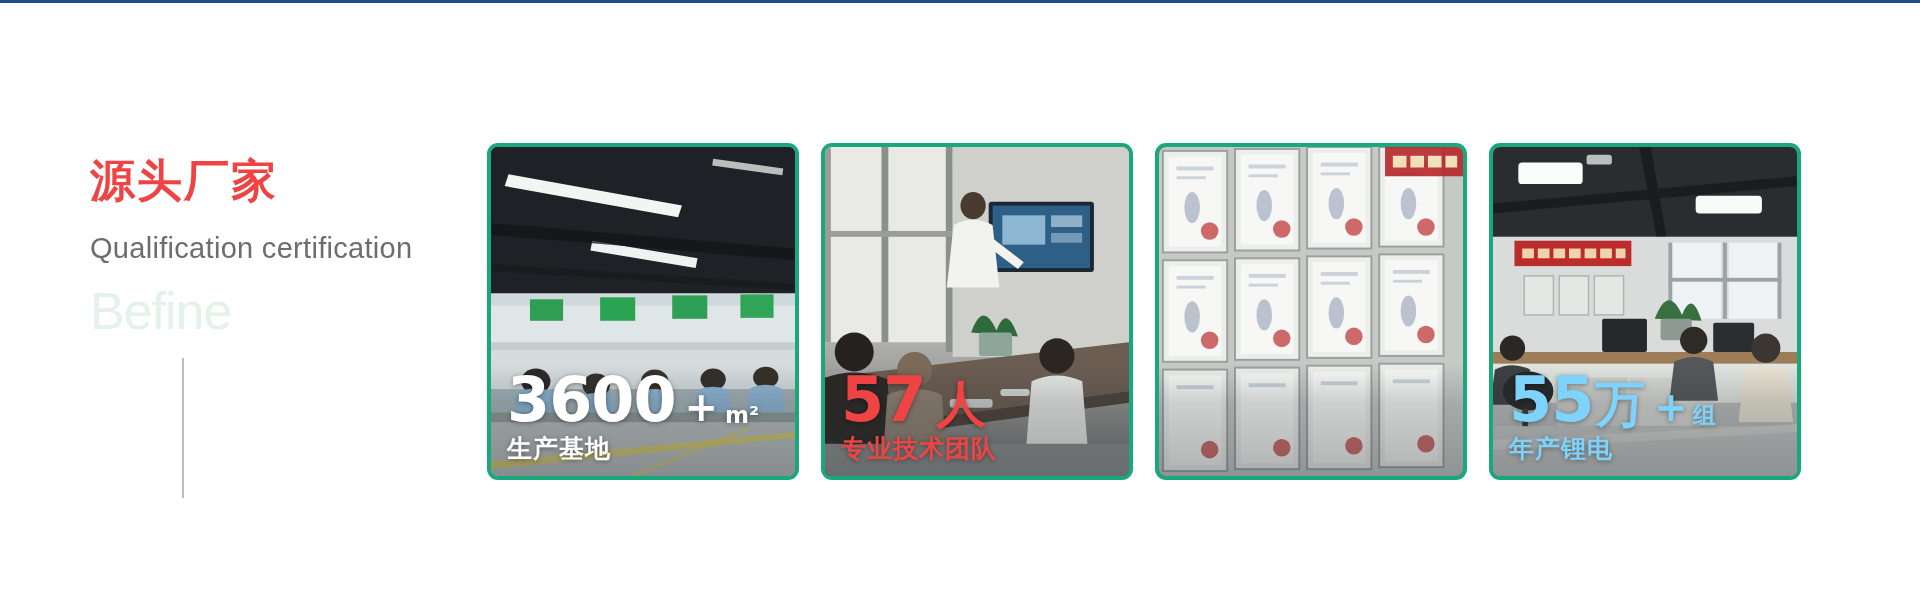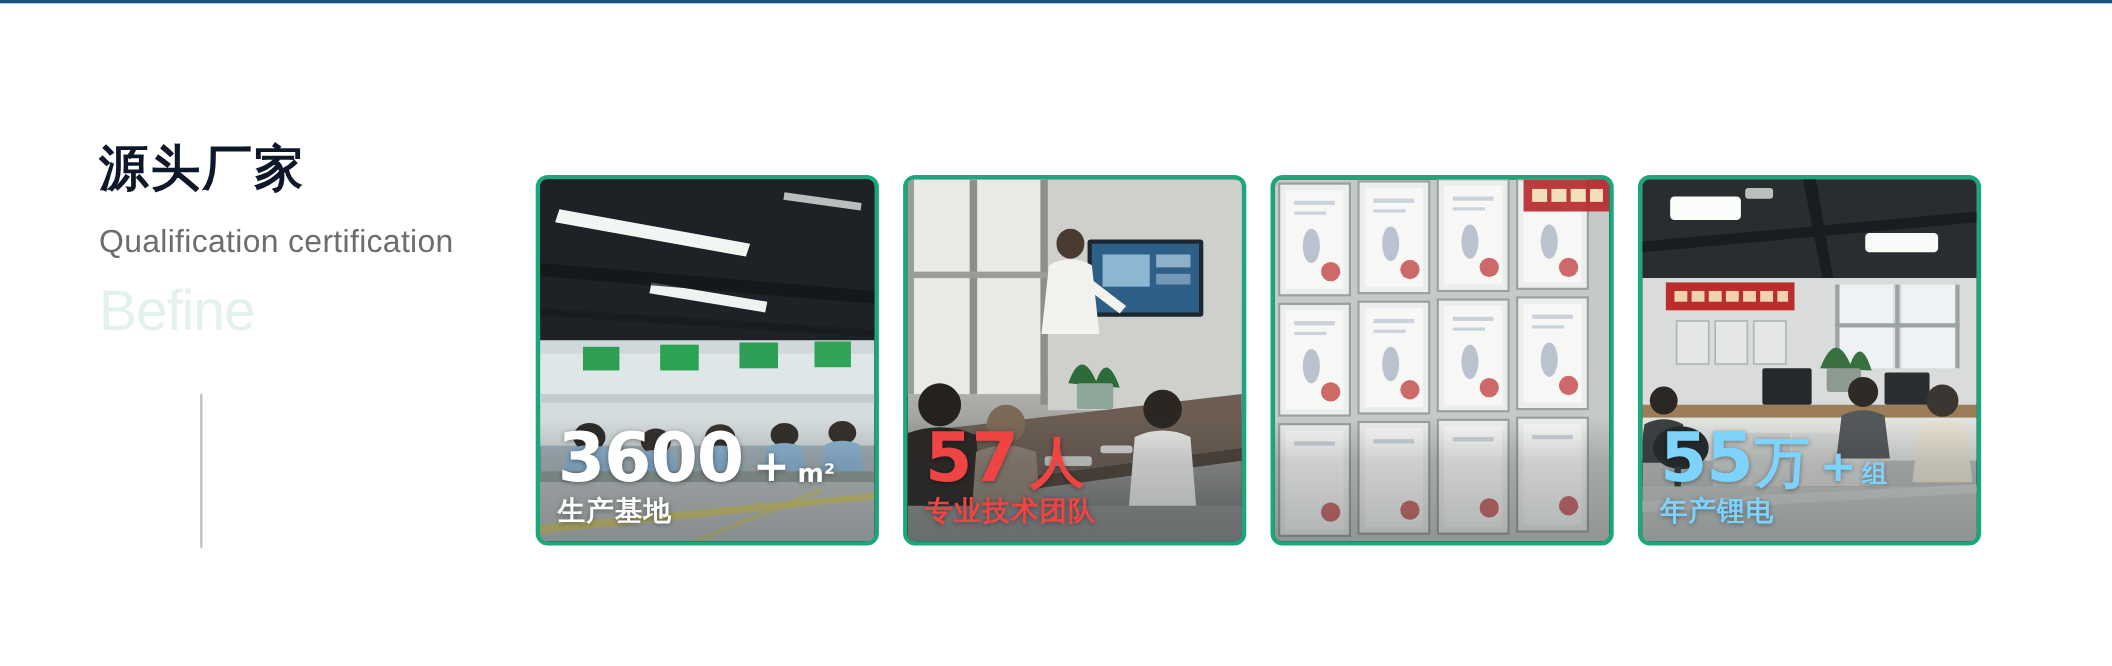--- a/index.html
+++ b/index.html
@@ -22,21 +22,21 @@
     font-family:"Liberation Sans","DejaVu Sans",sans-serif;
   }
   .watermark {
     margin-top:18px; font-size:52px; font-weight:normal; color:#e3f2eb;
     letter-spacing:-1px; line-height:1.05;
     font-family:"Liberation Sans","DejaVu Sans",sans-serif;
   }
   .vrule { position:absolute; left:182px; top:358px; width:2px; height:140px; background:#bdbdbd; }
 
   
-  .cards { position:absolute; left:487px; top:143px; display:flex; gap:22px;margin-top:16px; }
+  .cards { position:absolute; left:487px; top:143px; display:flex; gap:22px; }
 
   .card {
     position:relative; width:312px; height:337px; border-radius:11px;
     border:4px solid #19a87c; overflow:hidden; background:#2e2e2e;
   }
   .card-photo { position:absolute; inset:0; overflow:hidden; }
   .card-photo svg { display:block; width:100%; height:100%; }
 
   .card-overlay {
     position:absolute; left:0; right:0; bottom:0; height:112px;
@@ -77,21 +77,21 @@
   }
 </style>
 </head>
 <body>
 
 <div class="page">
 
   <div class="top-rule" style="background: rgb(27, 80, 129);"></div>
 
   <div class="left-block">
-    <div class="heading-cn" style="color: #0f172a;">源头厂家</div>
+    <div class="heading-cn" style="color: #ef4444; margin-top: 28px;">源头厂家</div>
     <div class="heading-en" style="color: rgb(109, 109, 109);">Qualification certification</div>
     <div class="watermark" style="color: rgb(227, 242, 235);">Befine</div>
   </div>
   <div class="vrule" style="background: rgb(189, 189, 189);"></div>
 
   <div class="cards">
 
     <div class="card" style="border-color: rgb(25, 168, 124);">
       <div class="card-photo">
         <svg viewBox="0 0 312 337" preserveAspectRatio="none" aria-hidden="true">

